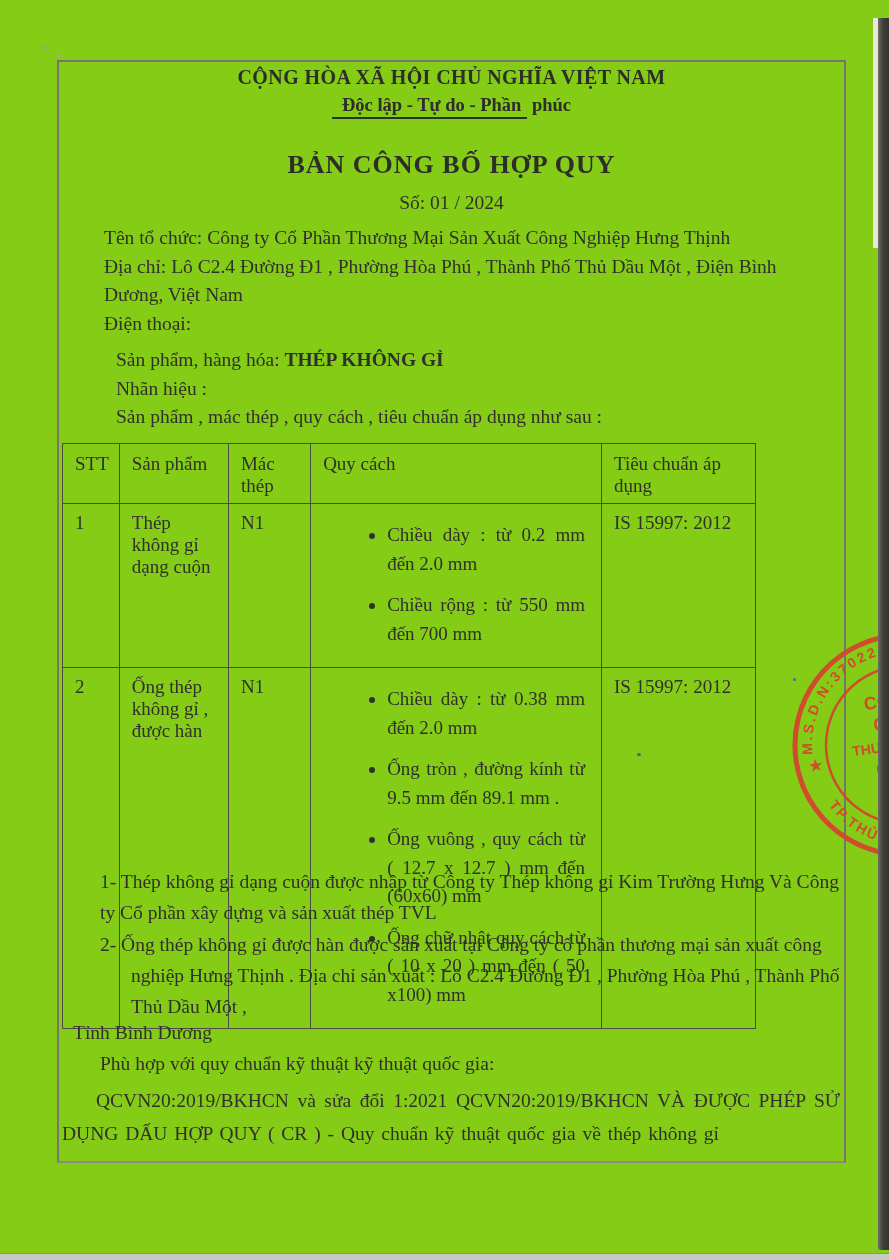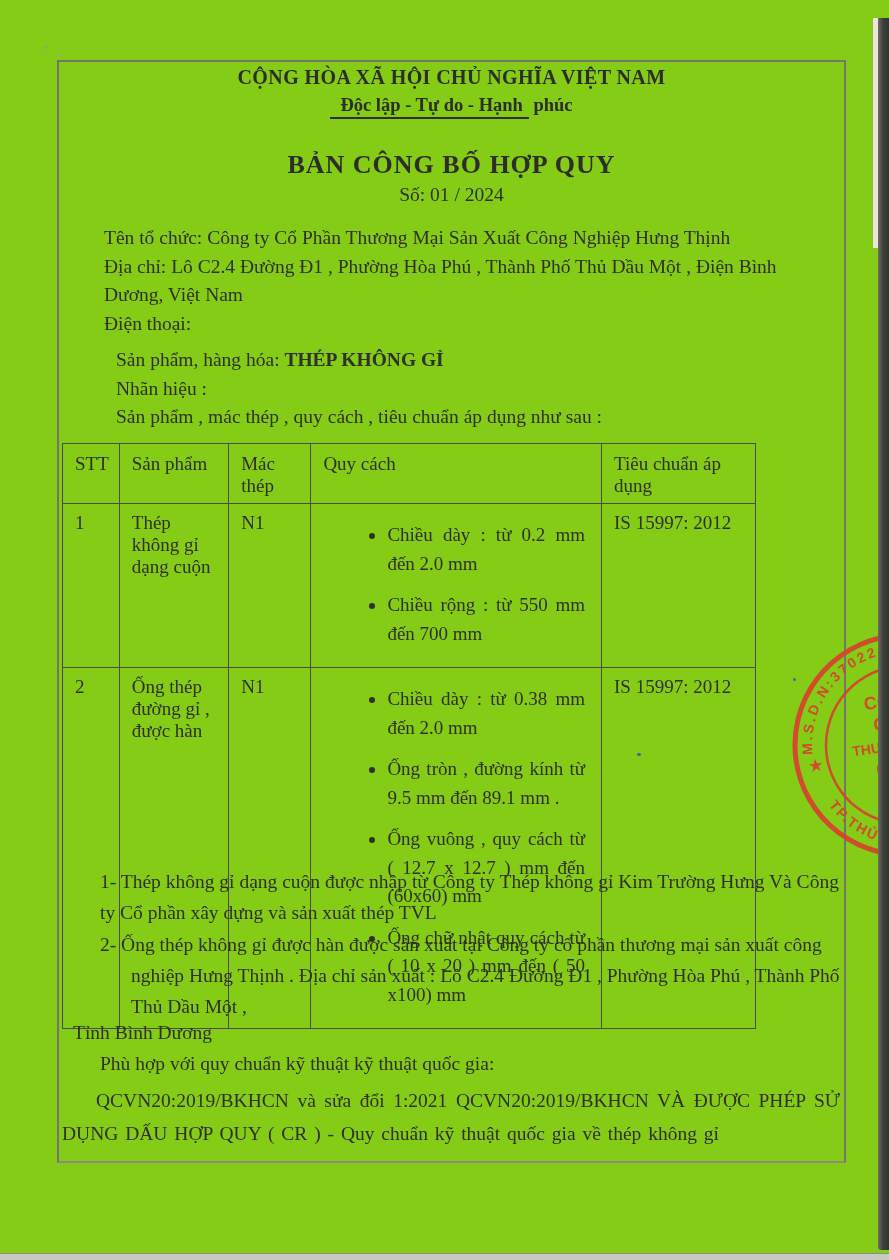--- a/index.html
+++ b/index.html
@@ -13,21 +13,21 @@
     position:absolute; left:57px; top:60px; width:789px; height:1103px;
     border:2px solid #75756f; border-bottom-color:#8a8a85;
   }
   
   .nat-header { position:absolute; left:57px; top:66px; width:789px; text-align:center; }
   .nat-line1 { font-size:20px; font-weight:bold; letter-spacing:.4px; color:#2d2d29; }
   .nat-line2 { margin-top:6px; font-size:18.5px; font-weight:bold; color:#2d2d29; }
   .nat-underline { border-bottom:2px solid #2d2d29; padding:0 6px 2px 10px; }
   .doc-title { position:absolute; left:57px; top:150px; width:789px; text-align:center;
     font-size:26px; font-weight:bold; letter-spacing:1px; color:#2d2d29; }
-  .doc-number { position:absolute; left:57px; top:184px; width:789px; text-align:center; font-size:19.5px; }
+  .doc-number { position:absolute; left:57px; top:192px; width:789px; text-align:center; font-size:19.5px; }
   
   .info { position:absolute; left:104px; top:224px; width:735px; font-size:19.5px; line-height:28.5px; }
   .info p { margin:0; }
   .indent1 { padding-left:12px; }
   .mt { margin-top:8px !important; }
   .bold { font-weight:bold; }
   
   table.spec {
     position:absolute; left:62px; top:443px; width:694px;
     border-collapse:collapse; font-size:19px; color:#30302c;
@@ -65,21 +65,21 @@
 </style>
 </head>
 <body>
 
 <div class="page">
 
   <div class="frame"></div>
 
   <div class="nat-header">
     <div class="nat-line1">CỘNG HÒA XÃ HỘI CHỦ NGHĨA VIỆT NAM</div>
-    <div class="nat-line2"><span class="nat-underline">Độc lập - Tự do - Hạnh</span><span> phúc</span></div>
+    <div class="nat-line2"><span class="nat-underline">Độc lập - Tự do - Phần</span><span> phúc</span></div>
   </div>
 
   <div class="doc-title">BẢN CÔNG BỐ HỢP QUY</div>
   <div class="doc-number">Số: 01 / 2024</div>
 
   <div class="info">
     <p>Tên tổ chức: Công ty Cổ Phần Thương Mại Sản Xuất Công Nghiệp Hưng Thịnh</p>
     <p>Địa chỉ: Lô C2.4 Đường Đ1 , Phường Hòa Phú , Thành Phố Thủ Dầu Một , Điện Bình Dương, Việt Nam</p>
     <p>Điện thoại:</p>
     <p class="indent1 mt"><span>Sản phẩm, hàng hóa: </span><span class="bold">THÉP KHÔNG GỈ</span></p>
@@ -112,21 +112,21 @@
         <td>
           <ul class="qc">
             <li>Chiều dày : từ 0.2 mm đến 2.0 mm</li>
             <li>Chiều rộng : từ 550 mm đến 700 mm</li>
           </ul>
         </td>
         <td>IS 15997: 2012</td>
       </tr>
       <tr class="r2">
         <td class="c">2</td>
-        <td class="sp">Ống thép đường gỉ , được hàn</td>
+        <td class="sp">Ống thép không gỉ , được hàn</td>
         <td class="c">N1</td>
         <td>
           <ul class="qc">
             <li>Chiều dày : từ 0.38 mm đến 2.0 mm</li>
             <li>Ống tròn , đường kính từ 9.5 mm đến 89.1 mm .</li>
             <li>Ống vuông , quy cách từ ( 12.7 x 12.7 ) mm đến (60x60) mm</li>
             <li>Ống chữ nhật quy cách từ ( 10 x 20 ) mm đến ( 50 x100) mm</li>
           </ul>
         </td>
         <td>IS 15997: 2012</td>

